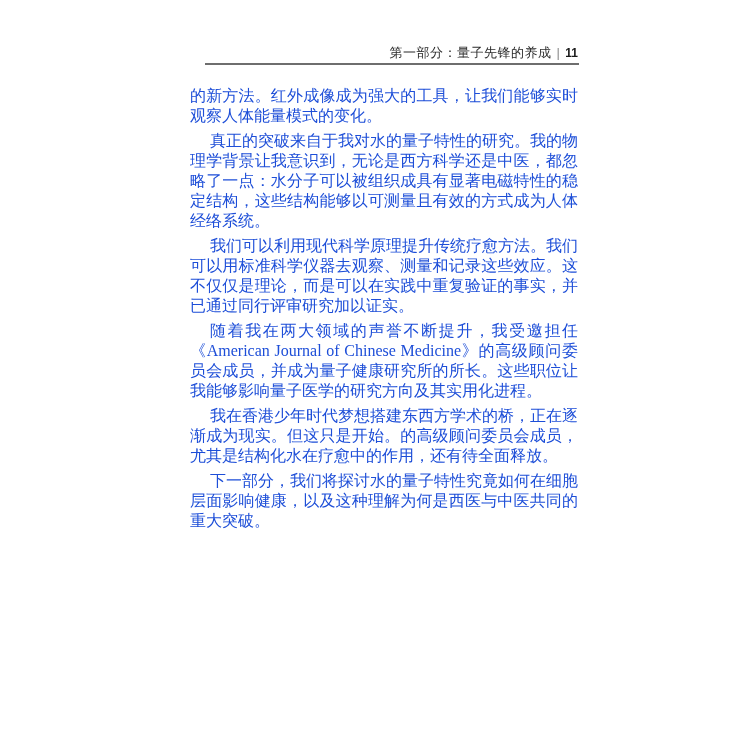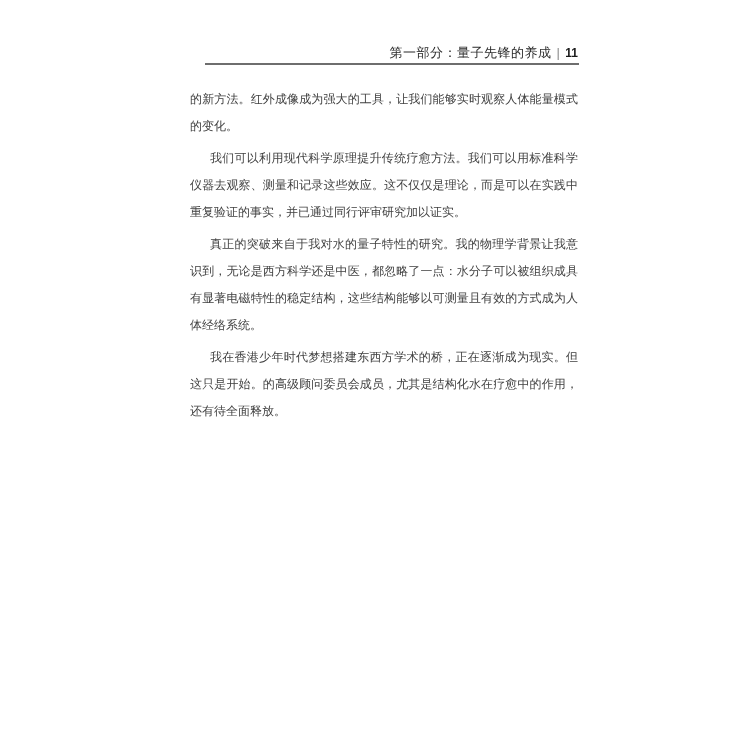--- a/index.html
+++ b/index.html
@@ -44,24 +44,24 @@
     left: 205px;
     width: 374px;
     height: 2px;
     background: #6e6e6e;
   }
   .page-body {
     position: absolute;
     top: 86px;
     left: 190px;
     width: 388px;
-    font-size: 12px;
-    line-height: 27px;
+    font-size: 16px;
+    line-height: 20px;
     text-align: justify;
-    color: #404040;
+    color: #1d4ed8;
   }
   .page-body p {
     margin: 0 0 5px 0;
     text-indent: 20px;
   }
   .page-body p.noindent {
     text-indent: 0;
   }
 </style>
 </head>
@@ -70,18 +70,20 @@
 <div class="page">
 
   <header class="page-header">
     <span>第一部分：量子先锋的养成</span><span class="divider">|</span><span class="pagenum">11</span>
   </header>
 
   <div class="header-rule"></div>
 
   <main class="page-body">
     <p class="noindent">的新方法。红外成像成为强大的工具，让我们能够实时观察人体能量模式的变化。</p>
+    <p>真正的突破来自于我对水的量子特性的研究。我的物理学背景让我意识到，无论是西方科学还是中医，都忽略了一点：水分子可以被组织成具有显著电磁特性的稳定结构，这些结构能够以可测量且有效的方式成为人体经络系统。</p>
     <p>我们可以利用现代科学原理提升传统疗愈方法。我们可以用标准科学仪器去观察、测量和记录这些效应。这不仅仅是理论，而是可以在实践中重复验证的事实，并已通过同行评审研究加以证实。</p>
-    <p>真正的突破来自于我对水的量子特性的研究。我的物理学背景让我意识到，无论是西方科学还是中医，都忽略了一点：水分子可以被组织成具有显著电磁特性的稳定结构，这些结构能够以可测量且有效的方式成为人体经络系统。</p>
+    <p>随着我在两大领域的声誉不断提升，我受邀担任《American Journal of Chinese Medicine》的高级顾问委员会成员，并成为量子健康研究所的所长。这些职位让我能够影响量子医学的研究方向及其实用化进程。</p>
     <p>我在香港少年时代梦想搭建东西方学术的桥，正在逐渐成为现实。但这只是开始。的高级顾问委员会成员，尤其是结构化水在疗愈中的作用，还有待全面释放。</p>
+    <p>下一部分，我们将探讨水的量子特性究竟如何在细胞层面影响健康，以及这种理解为何是西医与中医共同的重大突破。</p>
   </main>
 
 </div>
 
 </body></html>

